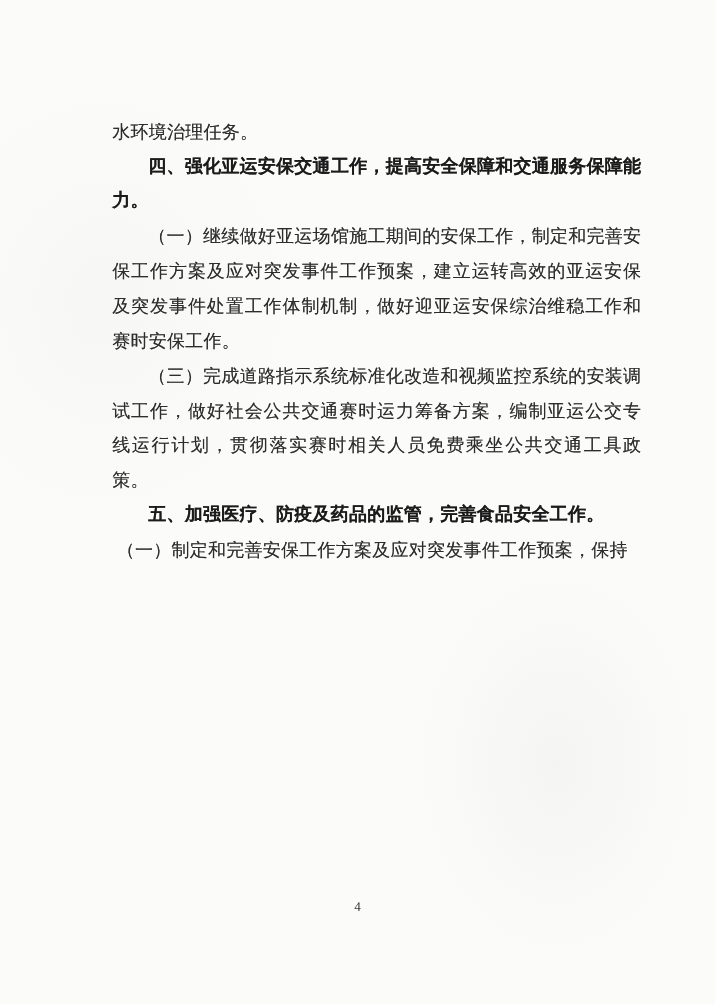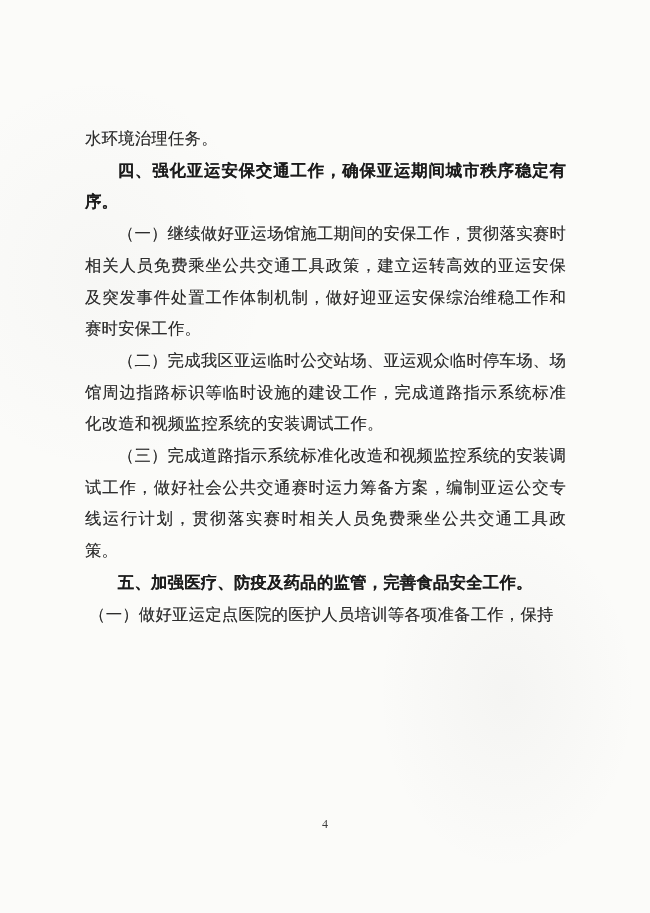--- a/index.html
+++ b/index.html
@@ -13,24 +13,23 @@
     position: relative;
     width: 650px;
     height: 913px;
     background:
       radial-gradient(ellipse at 78% 76%, rgba(120,120,120,0.05), rgba(120,120,120,0) 18%),
       radial-gradient(ellipse at 15% 30%, rgba(140,140,140,0.04), rgba(140,140,140,0) 22%),
       #fbfbf9;
   }
   .content {
     position: absolute;
-    left: 85px;
+    left: 102px;
     top: 104px;
     width: 481px;
-    margin-top: 19px;
   }
   .content p {
     margin: 0;
     padding: 0;
     font-size: 16.4px;
     line-height: 31.7px;
     color: #2d2d2d;
     text-align: justify;
     font-family: "Liberation Serif", "DejaVu Serif", serif;
     text-shadow: 0 0 0.6px rgba(45,45,45,0.55);
@@ -56,21 +55,20 @@
     color: #3c3c3c;
     font-family: "Liberation Serif", "DejaVu Serif", serif;
   }
 </style>
 </head>
 <body>
 
 <div class="page">
   <div class="content">
       <p class="body indent-none">水环境治理任务。</p>
-      <p class="heading indent-normal">四、强化亚运安保交通工作，确保亚运期间城市秩序稳定有序。</p>
-      <p class="body indent-normal">（一）继续做好亚运场馆施工期间的安保工作，贯彻落实赛时相关人员免费乘坐公共交通工具政策，建立运转高效的亚运安保及突发事件处置工作体制机制，做好迎亚运安保综治维稳工作和赛时安保工作。</p>
-      <p class="body indent-normal">（二）完成我区亚运临时公交站场、亚运观众临时停车场、场馆周边指路标识等临时设施的建设工作，完成道路指示系统标准化改造和视频监控系统的安装调试工作。</p>
+      <p class="heading indent-normal">四、强化亚运安保交通工作，提高安全保障和交通服务保障能力。</p>
+      <p class="body indent-normal">（一）继续做好亚运场馆施工期间的安保工作，制定和完善安保工作方案及应对突发事件工作预案，建立运转高效的亚运安保及突发事件处置工作体制机制，做好迎亚运安保综治维稳工作和赛时安保工作。</p>
       <p class="body indent-normal">（三）完成道路指示系统标准化改造和视频监控系统的安装调试工作，做好社会公共交通赛时运力筹备方案，编制亚运公交专线运行计划，贯彻落实赛时相关人员免费乘坐公共交通工具政策。</p>
       <p class="heading indent-normal">五、加强医疗、防疫及药品的监管，完善食品安全工作。</p>
-      <p class="body indent-tight">（一）做好亚运定点医院的医护人员培训等各项准备工作，保持</p>
+      <p class="body indent-tight">（一）制定和完善安保工作方案及应对突发事件工作预案，保持</p>
     </div>
   <div class="page-number">4</div>
 </div>
 
 </body></html>

